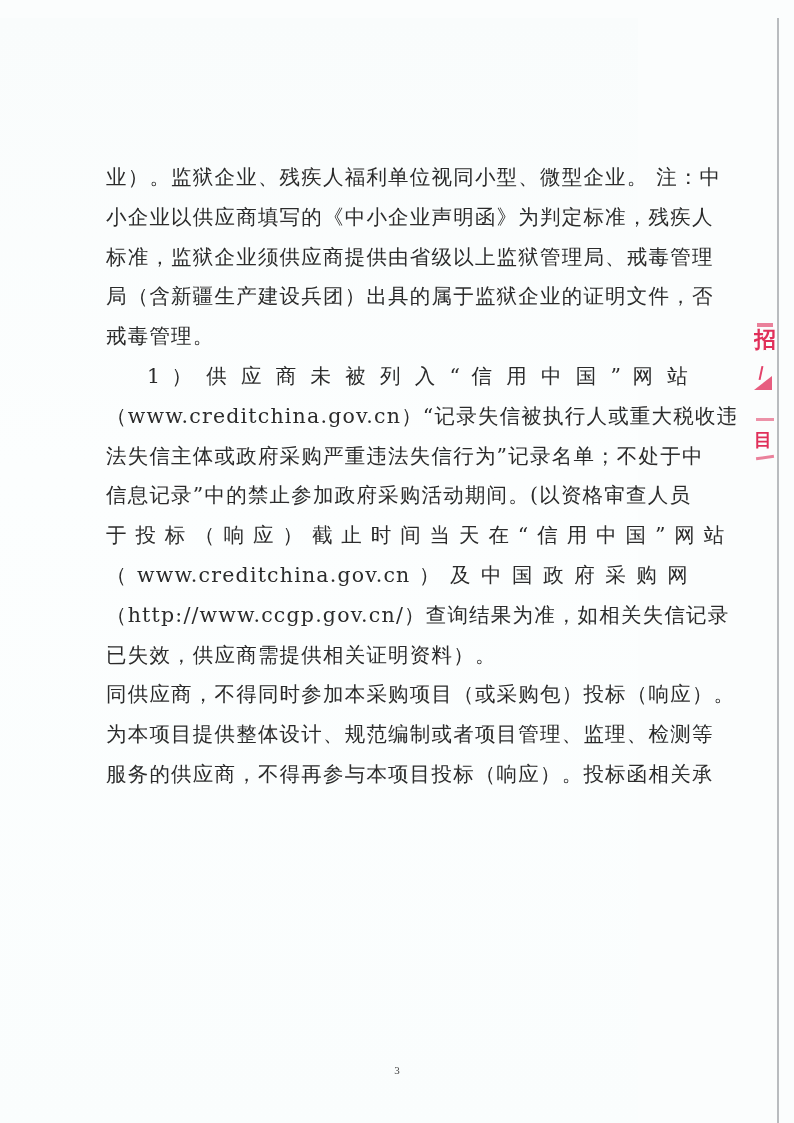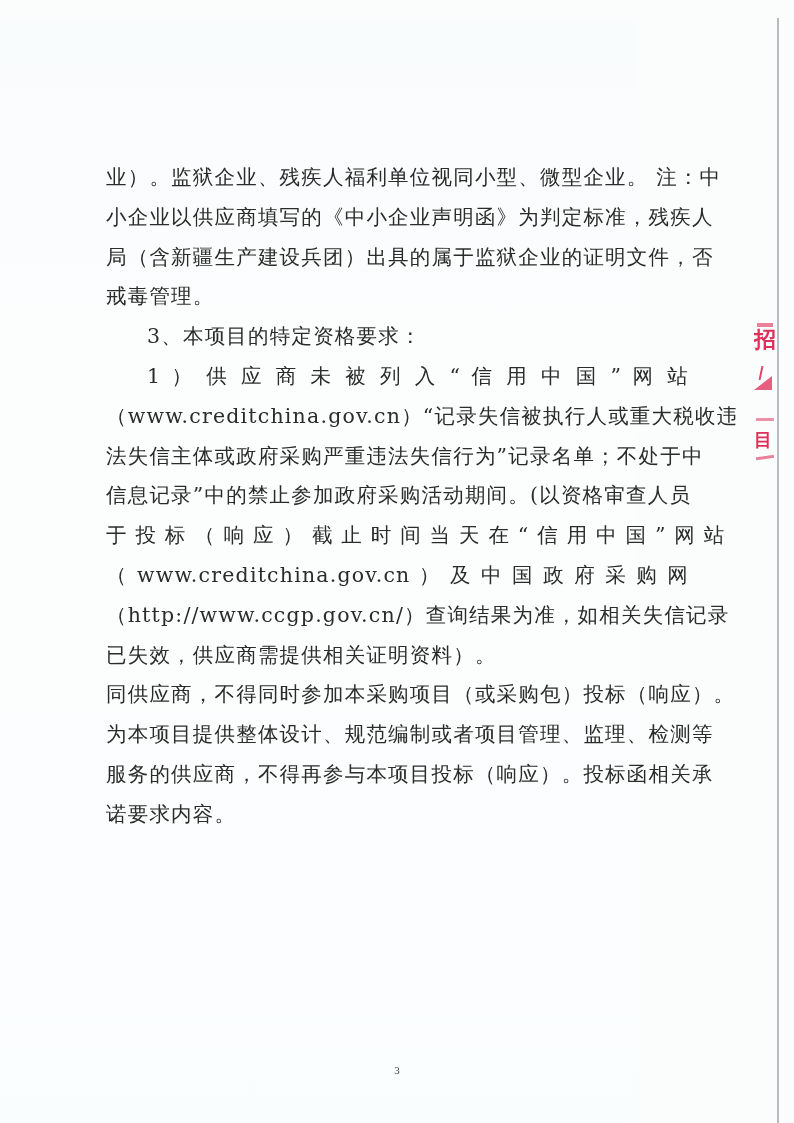--- a/index.html
+++ b/index.html
@@ -128,35 +128,34 @@
     }
   </style>
 </head>
 <body>
 
 <div class="page">
 
   <div class="body-text">
     <div class="line">业）。监狱企业、残疾人福利单位视同小型、微型企业。 注：中</div>
     <div class="line">小企业以供应商填写的《中小企业声明函》为判定标准，残疾人</div>
+    <div class="line">标准，监狱企业须供应商提供由省级以上监狱管理局、戒毒管理</div>
     <div class="line">局（含新疆生产建设兵团）出具的属于监狱企业的证明文件，否</div>
     <div class="line last">戒毒管理。</div>
-    <div class="line heading">3、本项目的特定资格要求：</div>
     <div class="line indent">1 ） 供 应 商 未 被 列 入 “ 信 用 中 国 ” 网 站</div>
     <div class="line">（www.creditchina.gov.cn）“记录失信被执行人或重大税收违</div>
     <div class="line">法失信主体或政府采购严重违法失信行为”记录名单；不处于中</div>
     <div class="line">信息记录”中的禁止参加政府采购活动期间。(以资格审查人员</div>
     <div class="line">于 投 标 （ 响 应 ） 截 止 时 间 当 天 在 “ 信 用 中 国 ” 网 站</div>
     <div class="line">（ www.creditchina.gov.cn ） 及 中 国 政 府 采 购 网</div>
     <div class="line">（http://www.ccgp.gov.cn/）查询结果为准，如相关失信记录</div>
     <div class="line last">已失效，供应商需提供相关证明资料）。</div>
     <div class="line">同供应商，不得同时参加本采购项目（或采购包）投标（响应）。</div>
     <div class="line">为本项目提供整体设计、规范编制或者项目管理、监理、检测等</div>
     <div class="line">服务的供应商，不得再参与本项目投标（响应）。投标函相关承</div>
-    <div class="line last">诺要求内容。</div>
   </div>
 
   <div class="stamp">
     <div class="s1"></div>
     <div class="s2">招</div>
     <div class="s3b"></div>
     <div class="s3"></div>
     <div class="s4"></div>
     <div class="s5">目</div>
     <div class="s6"></div>

